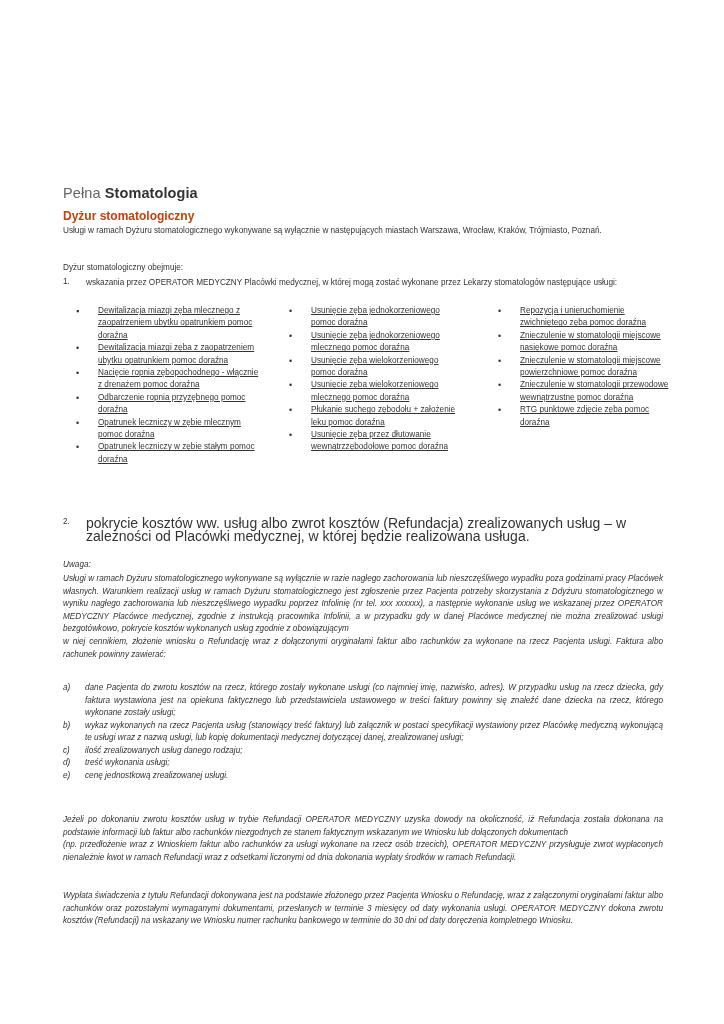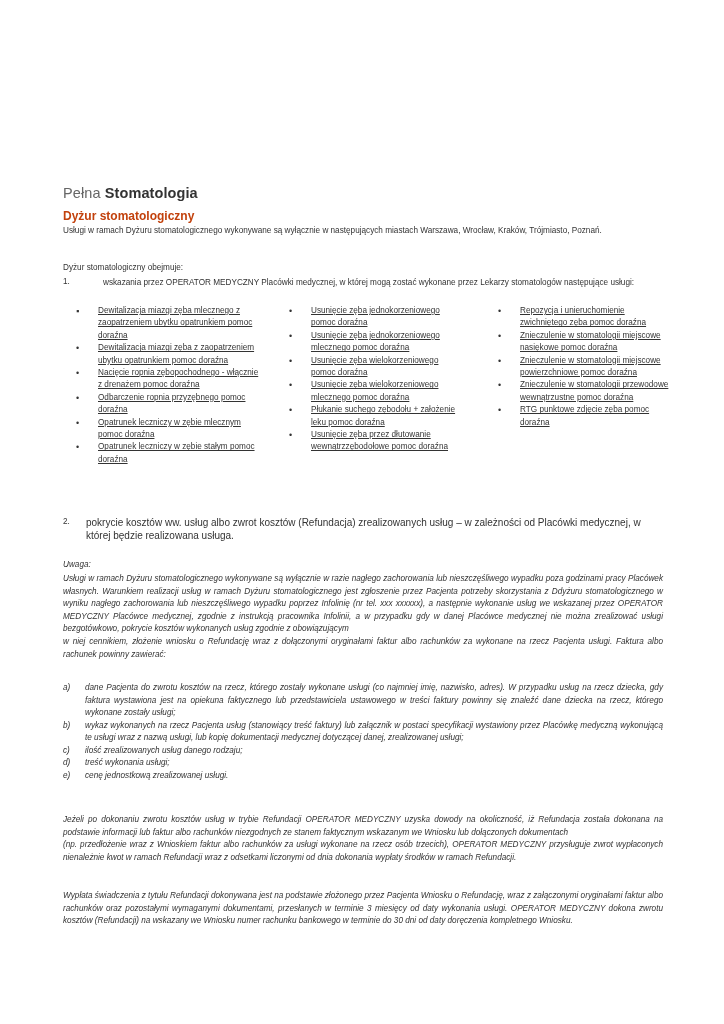--- a/index.html
+++ b/index.html
@@ -7,30 +7,30 @@
          font-family:"Liberation Sans", sans-serif; color:#2a2a2a; }
   .page { position:absolute; left:0; top:0; width:724px; height:1024px; background:#fff; }
   .title { position:absolute; left:63px; top:185px; font-size:14.5px; font-weight:bold; color:#333; letter-spacing:0.1px; }
   .title .light { font-weight:normal; color:#666; }
   .subtitle { position:absolute; left:63px; top:209px; font-size:12px; font-weight:bold; color:#c2410c; }
   .p { position:absolute; left:63px; font-size:8.2px; line-height:12.5px; color:#333; }
   .intro { top:225px; width:600px; }
   .obej { top:262px; }
   .num { position:absolute; font-size:8.2px; color:#333; }
   .item1 { left:63px; top:277px; }
-  .item1-text { position:absolute; left:86px; top:277px; width:580px; font-size:8.2px; line-height:12.5px; color:#333;margin-left:17px; }
+  .item1-text { position:absolute; left:86px; top:277px; width:580px; font-size:8.2px; line-height:12.5px; color:#333; }
   .col { position:absolute; top:305px; font-size:8.2px; line-height:12.4px; color:#333; }
   .col1 { left:70px; width:190px; }
   .col2 { left:283px; width:180px; }
   .col3 { left:492px; width:180px; }
   .bullet { display:flex; margin:0; }
   .bullet .dot { width:22px; flex:none; text-align:left; padding-left:6px; font-size:9px; }
   .bullet .txt { flex:1;text-decoration:underline; }
   .item2 { left:63px; top:517px; }
-  .item2-text { position:absolute; left:86px; top:517px; width:580px; font-size:10px; line-height:12.5px; color:#333; }
+  .item2-text { position:absolute; left:86px; top:517px; width:580px; font-size:14px; line-height:12.5px; color:#333; }
   .uwaga { position:absolute; left:63px; top:560px; font-size:8.2px; font-style:italic; color:#333; }
   .block { position:absolute; left:63px; width:600px; font-size:8.2px; line-height:12.6px; font-style:italic; color:#333; text-align:justify; }
   .b1 { top:573px; }
   .alist { position:absolute; left:63px; top:682px; width:600px; font-size:8.2px; line-height:12.5px; font-style:italic; color:#333; }
   .aitem { display:flex; }
   .aitem .lbl { width:22px; flex:none; }
   .aitem .atxt { flex:1; text-align:justify; }
   .b2 { top:814px; }
   .b3 { top:890px; }
 </style>

